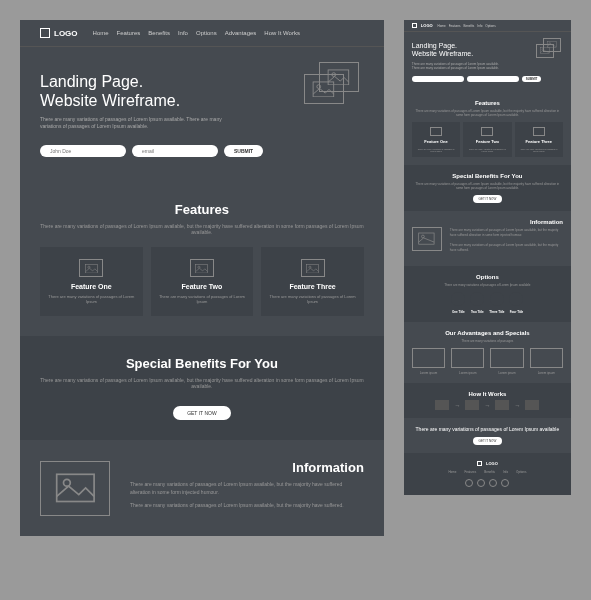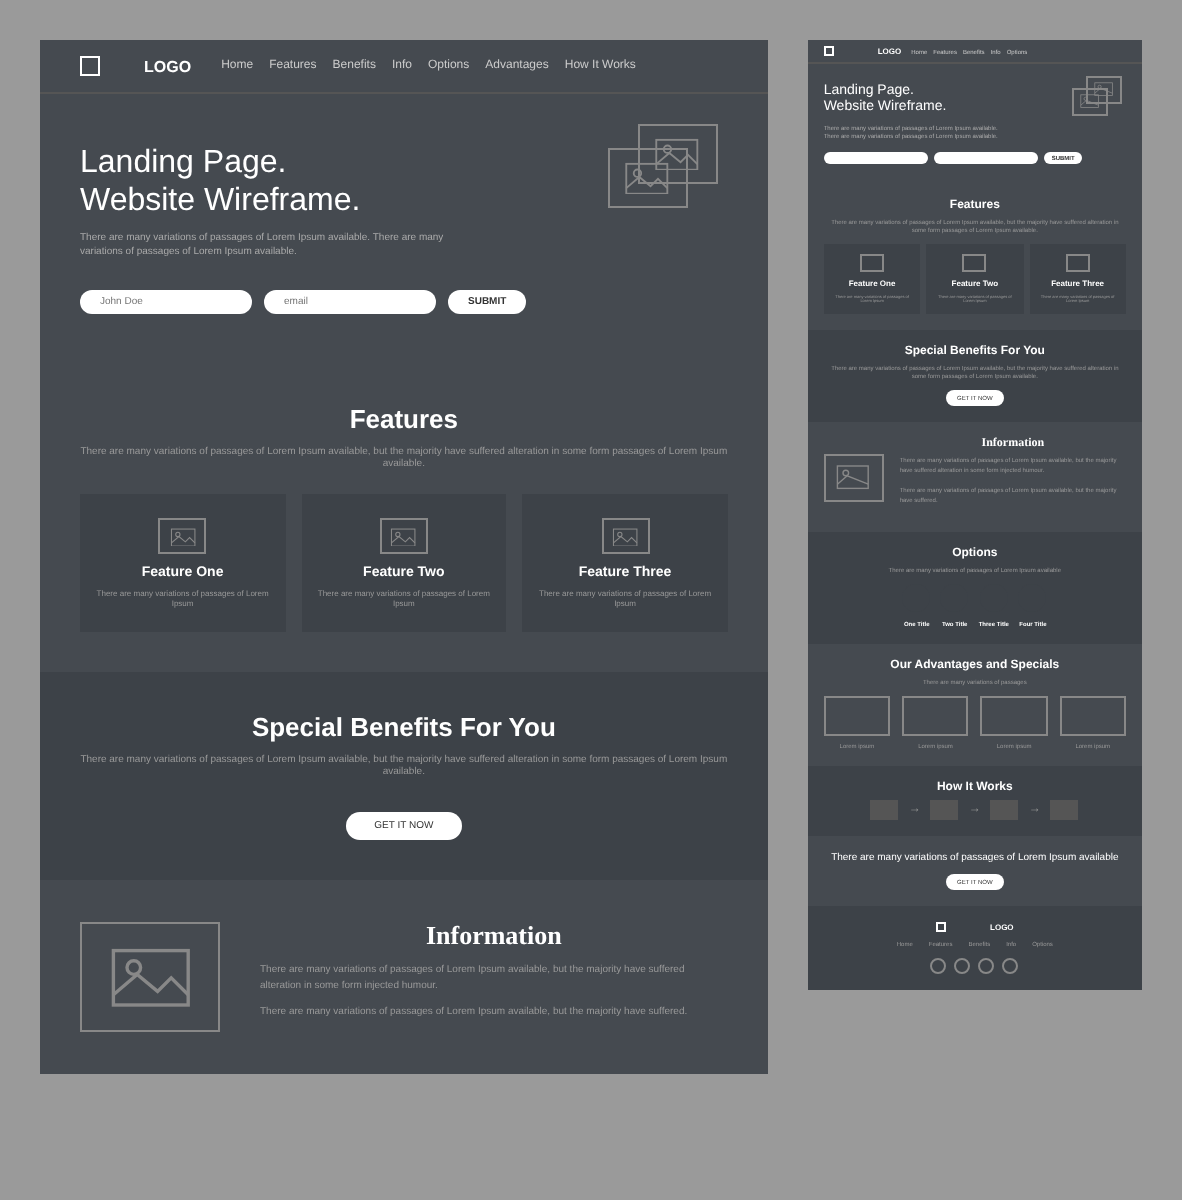--- a/index.html
+++ b/index.html
@@ -2,21 +2,21 @@
 <html><head>
 <meta charset="utf-8">
 <style>
 * { margin:0; padding:0; box-sizing:border-box; }
 body { background:#9a9a9a; font-family:Arial,sans-serif; padding:20px; display:flex; gap:20px; justify-content:center; align-items:flex-start; }
 .page { background:#454a50; color:#fff; }
 .main-page { width:370px; }
 .thumb-page { width:170px; font-size:4px; }
 .nav { display:flex; align-items:center; padding:8px 20px; gap:15px; border-bottom:1px solid #555; }
 .thumb-page .nav { padding:3px 8px; gap:5px; }
-.logo { display:flex; align-items:center; gap:22px; font-size:8px; font-weight:bold; }
+.logo { display:flex; align-items:center; gap:4px; font-size:8px; font-weight:bold; }
 .thumb-page .logo { font-size:4px; }
 .logo-box { width:10px; height:10px; border:1px solid #fff; }
 .thumb-page .logo-box { width:5px; height:5px; }
 .nav-links { display:flex; gap:8px; font-size:6px; color:#ccc; }
 .thumb-page .nav-links { gap:3px; font-size:3px; }
 .hero { padding:25px 20px; position:relative; }
 .thumb-page .hero { padding:10px 8px; }
 .hero h1 { font-size:16px; font-weight:normal; line-height:1.2; }
 .thumb-page .hero h1 { font-size:7px; }
 .hero-desc { font-size:5px; color:#aaa; margin-top:6px; max-width:60%; line-height:1.4; }
@@ -51,21 +51,21 @@
 .card h3 { font-size:7px; margin-bottom:4px; }
 .thumb-page .card h3 { font-size:4px; }
 .card p { font-size:4px; color:#999; }
 .thumb-page .card p { font-size:2px; }
 .cta-btn { background:#fff; color:#333; border-radius:10px; padding:4px 14px; font-size:5px; display:inline-block; border:none; }
 .thumb-page .cta-btn { padding:2px 6px; font-size:3px; }
 .info-row { display:flex; gap:20px; align-items:center; text-align:left; }
 .thumb-page .info-row { gap:8px; }
 .info-row .img-ph { width:70px; height:55px; flex-shrink:0; }
 .thumb-page .info-row .img-ph { width:30px; height:24px; }
-.info-text h2 { text-align:center;font-family:Liberation Serif, serif; }
+.info-text h2 { text-align:right; }
 .info-text p { font-size:5px; color:#999; line-height:1.5; margin-bottom:6px; }
 .thumb-page .info-text p { font-size:3px; }
 .circles { display:flex; gap:12px; justify-content:center; }
 .thumb-page .circles { gap:5px; }
 .circle-item { text-align:center; }
 .circle { width:30px; height:30px; border-radius:50%; background:#3d4248; margin:0 auto 4px; }
 .thumb-page .circle { width:14px; height:14px; }
 .circle-item h4 { font-size:5px; }
 .thumb-page .circle-item h4 { font-size:3px; }
 .adv-grid { display:flex; gap:6px; justify-content:center; }

